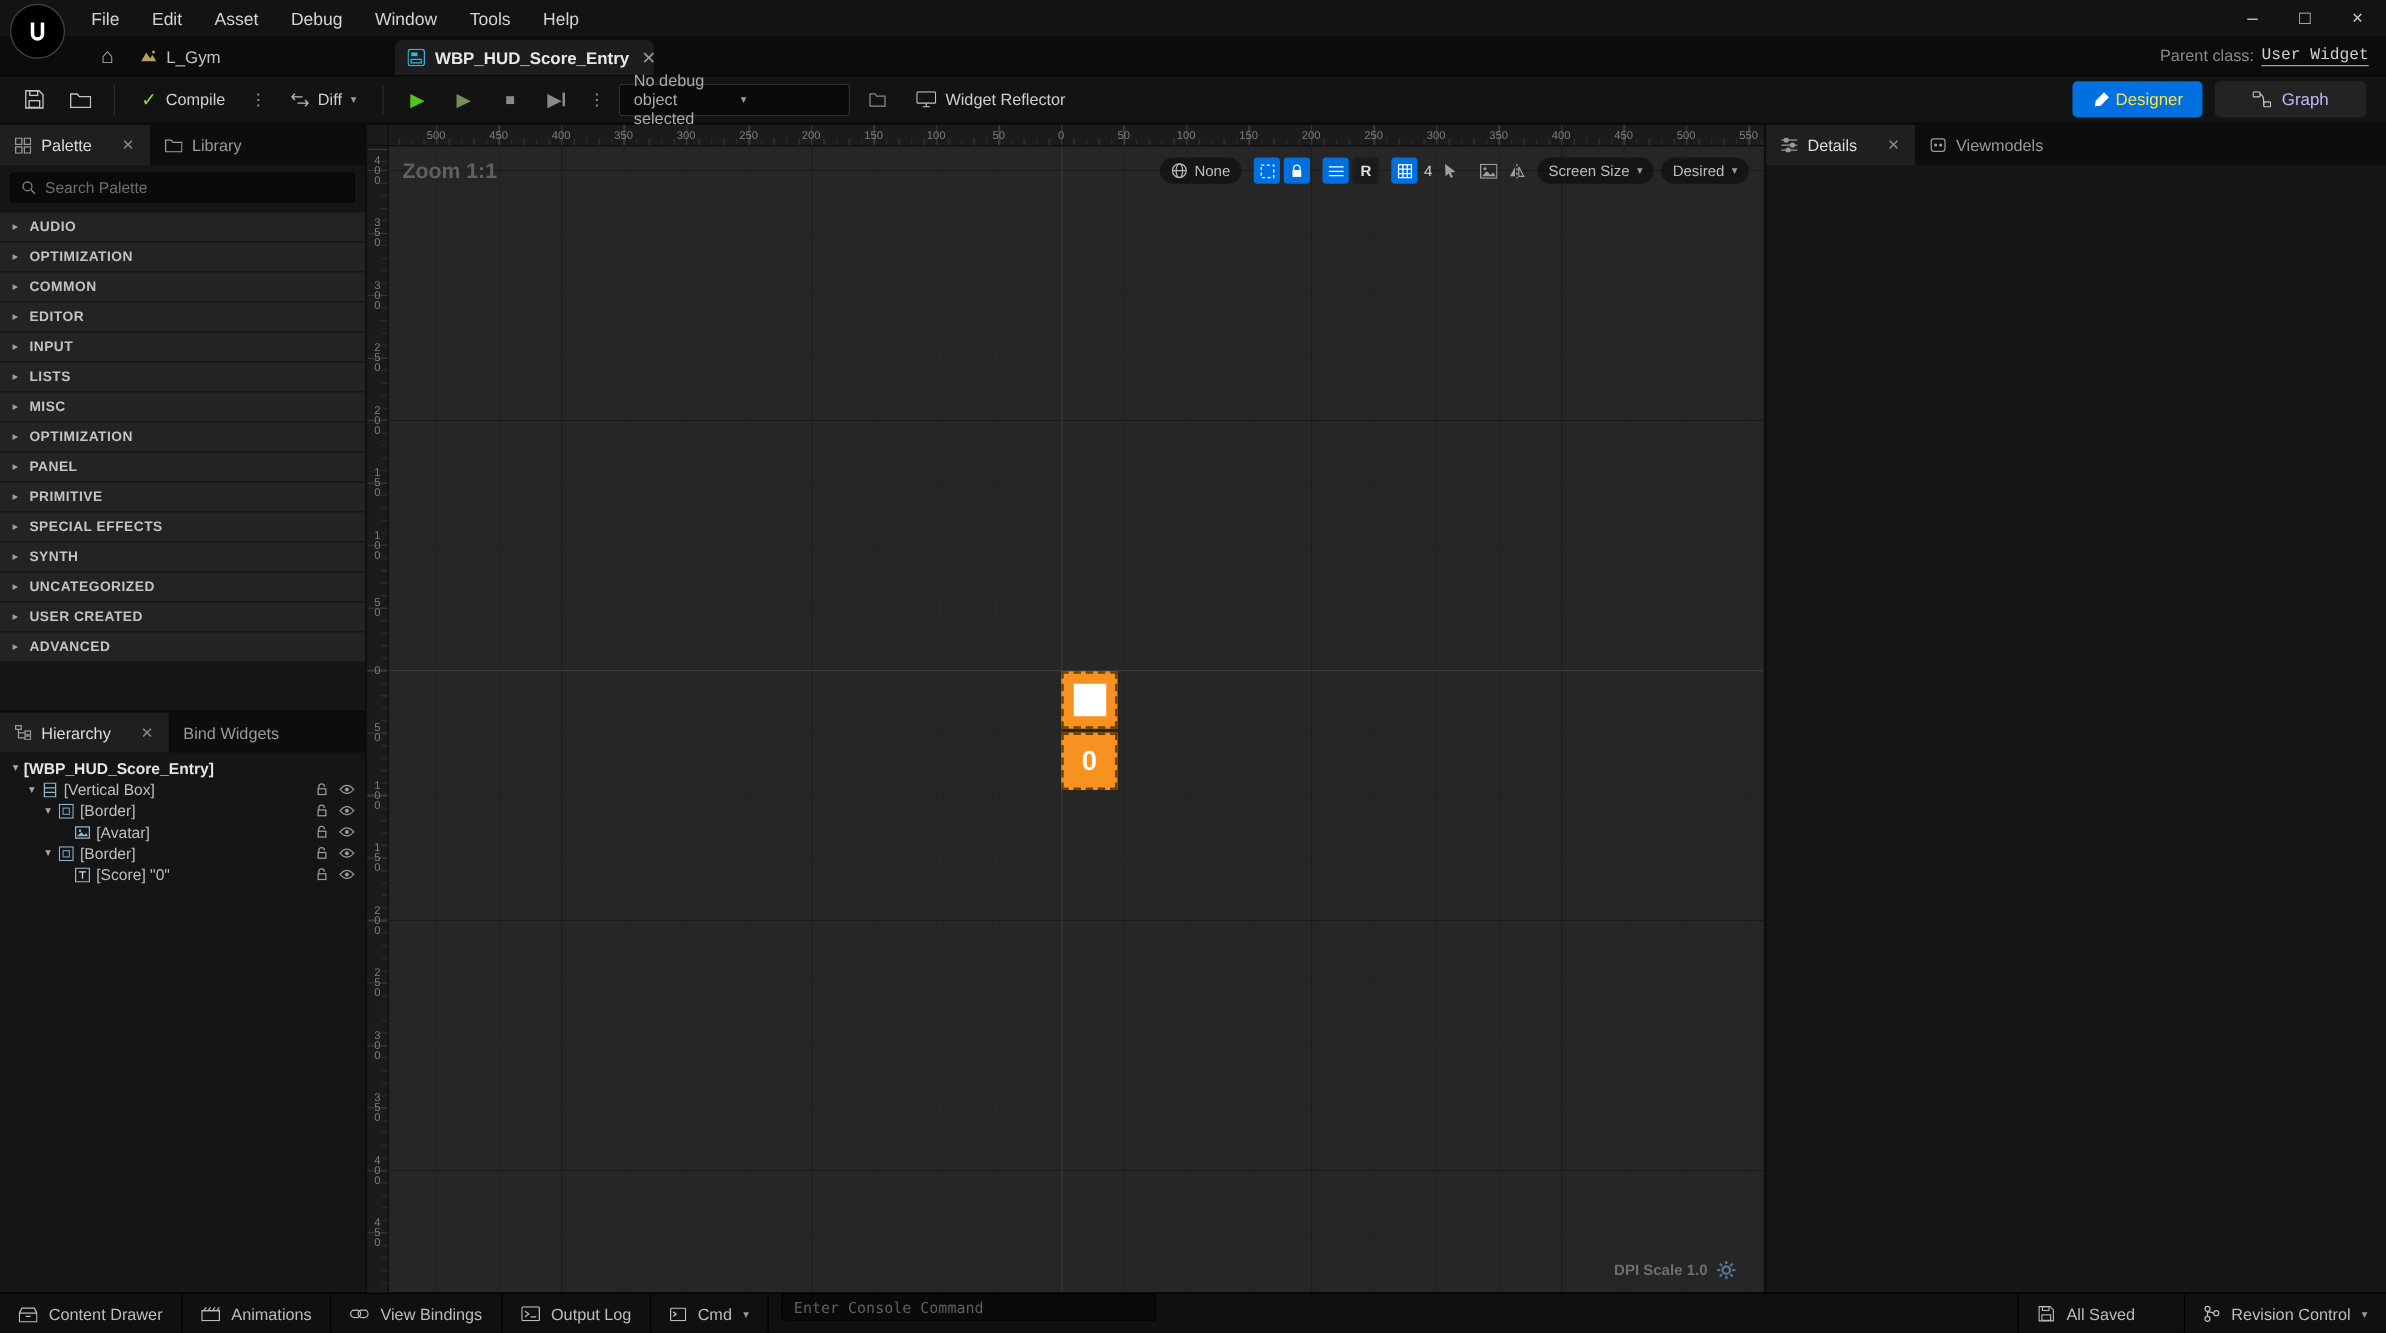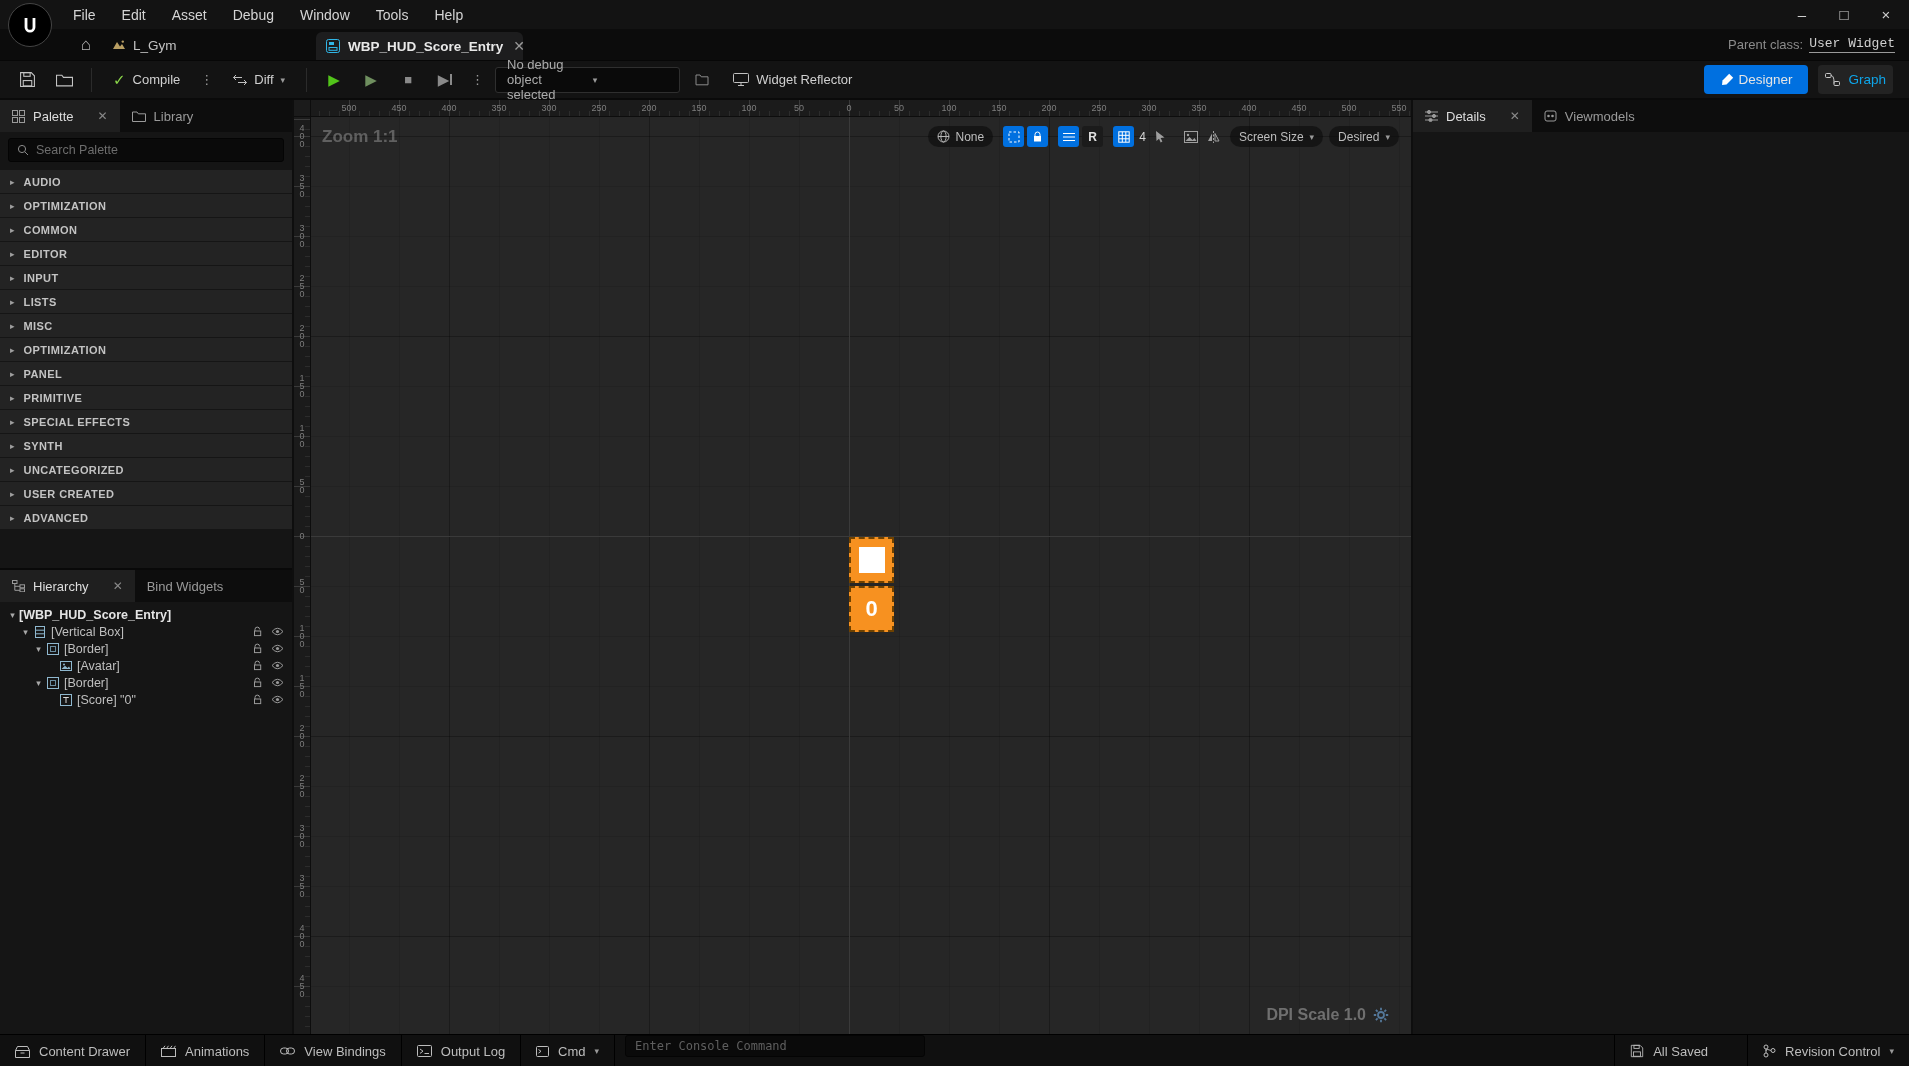--- a/index.html
+++ b/index.html
@@ -42,24 +42,24 @@
   .check{color:#8bd64a;font-weight:bold;font-size:15px;}
   .play{font-size:15px;color:#52c41a;}
   .play.dim{color:#6f8f5f;}
   .stopsq{font-size:13px;color:#8a8a8a;}
   .skipwrap{display:flex;align-items:center;gap:1px;color:#8a8a8a;font-size:15px;}
   .skipbar{width:2px;height:11px;background:#8a8a8a;}
   .debug-dd{display:flex;align-items:center;gap:10px;height:26px;padding:0 11px;background:#0a0a0a;
             border:1px solid #2f2f2f;border-radius:3px;color:#ababab;font-size:13px;min-width:182px;}
   .debug-dd span{flex:1;}
   .right-tools{margin-left:auto;display:flex;align-items:center;gap:10px;margin-right:4px;}
-  .designer-btn{background:#0070e0;color:#e5e5e5;height:29px;border-radius:4px;display:flex;align-items:center;gap:4px;
+  .designer-btn{background:#0070e0;color:#fde047;height:29px;border-radius:4px;display:flex;align-items:center;gap:4px;
                 padding:0 16px;font-size:13.5px;}
-  .graph-btn{background:#232323;color:#0ea5e9;height:29px;border-radius:4px;display:flex;align-items:center;gap:8px;
-             padding:0 7px;font-size:13.5px;}
+  .graph-btn{background:#232323;color:#c4b5fd;height:29px;border-radius:4px;display:flex;align-items:center;gap:8px;
+             padding:0 30px;font-size:13.5px;}
 
   
   .panel-tabs{height:32px;background:#0d0d0d;display:flex;align-items:stretch;}
   .ptab{display:flex;align-items:center;gap:8px;padding:0 12px;font-size:13px;color:#9a9a9a;}
   .ptab.active{background:#1f1f1f;color:#dddddd;}
   .ptab .close{margin-left:16px;color:#8a8a8a;font-size:12px;}
 
   
   .leftpanel{position:absolute;left:0;top:100px;width:292px;bottom:32px;background:#151515;display:flex;flex-direction:column;}
   .palette-section{height:468px;display:flex;flex-direction:column;background:#151515;}
@@ -104,21 +104,21 @@
               linear-gradient(to right,rgba(0,0,0,0.22) 1px,transparent 1px),
               linear-gradient(to bottom,rgba(0,0,0,0.22) 1px,transparent 1px),
               linear-gradient(to right,rgba(0,0,0,0.10) 1px,transparent 1px),
               linear-gradient(to bottom,rgba(0,0,0,0.10) 1px,transparent 1px);
             background-size:200px 200px,200px 200px,50px 50px,50px 50px;
             background-position:138px 0,0 19px,38px 0,0 19px;}
   .axis-v{position:absolute;left:538px;top:0;bottom:0;width:1px;background:#3a3a3a;}
   .axis-h{position:absolute;top:419px;left:0;right:0;height:1px;background:#3a3a3a;}
   .zoom-label{position:absolute;left:28px;top:27px;font-size:17px;font-weight:bold;color:rgba(255,255,255,0.27);z-index:4;}
   .dpi{position:absolute;right:22px;bottom:10px;display:flex;align-items:center;gap:7px;
-       font-size:16px;font-weight:bold;color:#6f6f6f;z-index:4;}
+       font-size:12px;font-weight:bold;color:#6f6f6f;z-index:4;}
   .vp-ctrls{position:absolute;top:26px;right:12px;display:flex;align-items:center;gap:6px;z-index:5;}
   .vp-group{display:flex;align-items:center;gap:3px;margin-left:4px;}
   .vp-pill{height:21px;border-radius:11px;background:rgba(12,12,12,0.62);display:flex;align-items:center;
            padding:0 9px;gap:6px;color:#bdbdbd;font-size:12px;}
   .vp-btn{width:21px;height:21px;border-radius:3px;display:flex;align-items:center;justify-content:center;background:#1b1b1b;}
   .vp-btn.active{background:#0070e0;}
   .vp-btn.dark{color:#e0e0e0;font-size:12px;font-weight:bold;}
   .vp-num{color:#d5d5d5;font-size:12px;margin:0 2px;}
   .vp-ico{width:20px;height:20px;display:flex;align-items:center;justify-content:center;}
 

